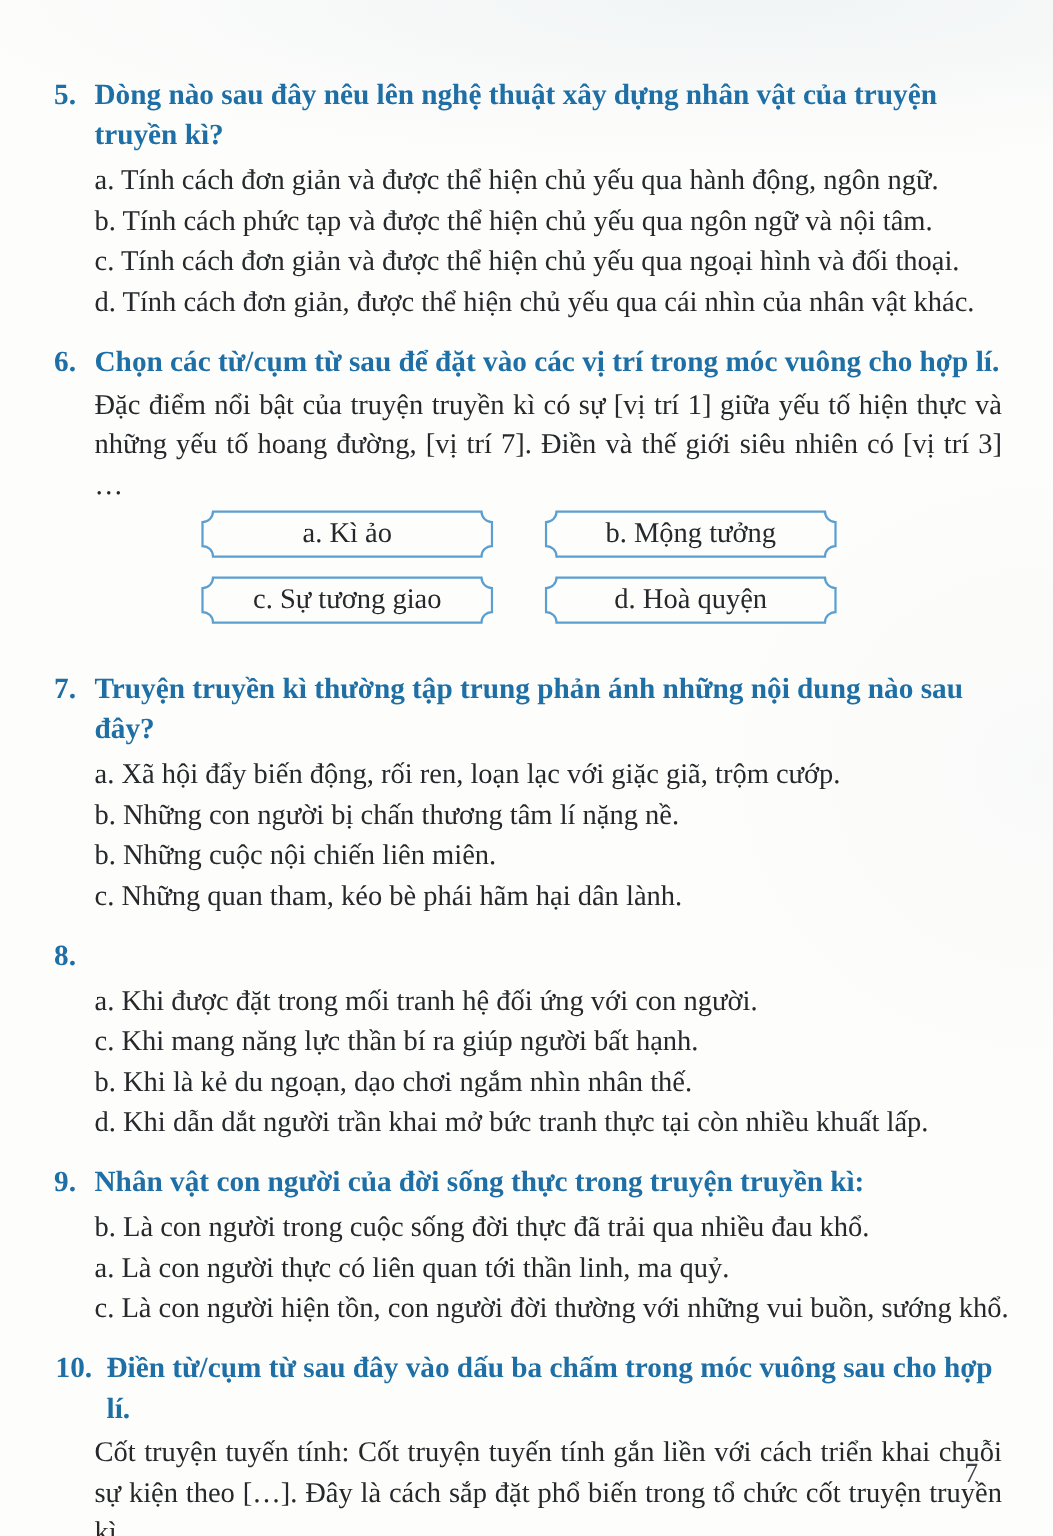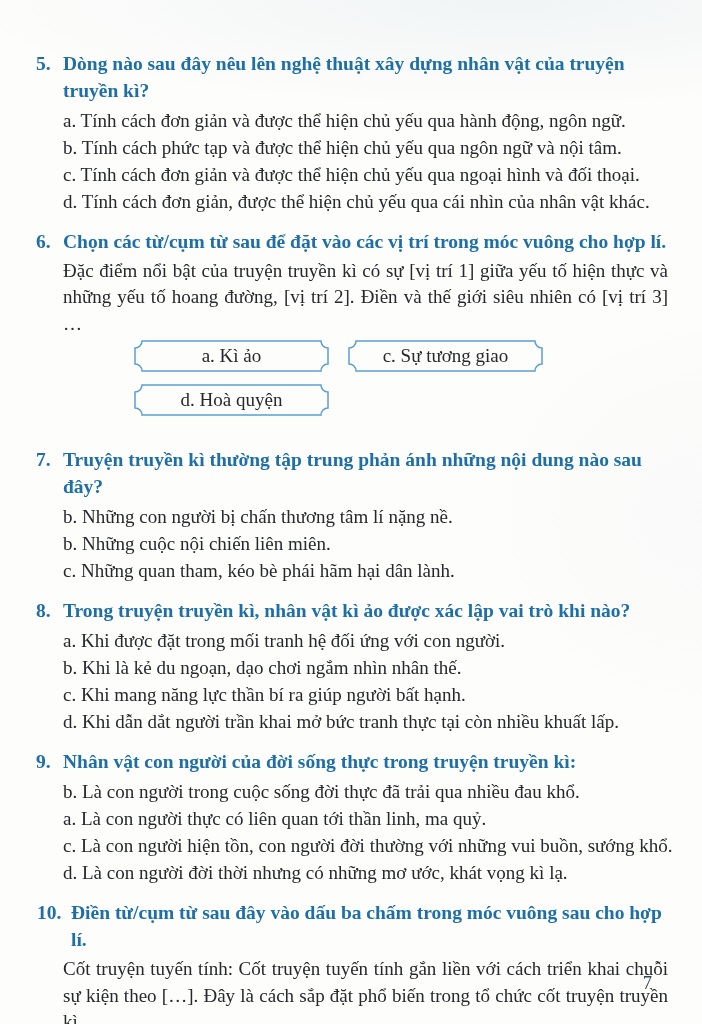--- a/index.html
+++ b/index.html
@@ -39,21 +39,21 @@
     margin: 0 34px 0 63px;
     font-size: 19px;
     line-height: 26.4px;
     text-align: justify;
   }
   .q-para .bd { font-weight: normal; }
   .choices {
     margin: 3px 0 30px 134px;
     display: grid;
     grid-template-columns: 195px 195px;
-    gap: 12px 19px;
+    gap: 12px 34px;
   }
   .choice { position: relative; width: 195px; height: 32px; }
   .choice svg { position: absolute; left: 0; top: 0; width: 195px; height: 32px; display: block; }
   .choice svg path { fill: #fdfdfc; stroke: #5b9fd0; stroke-width: 1.5; }
   .choice .label {
     position: relative;
     display: flex; align-items: center; justify-content: center;
     height: 100%;
     font-size: 19px;
     color: #26282c;
@@ -79,27 +79,33 @@
     <p class="option">b. Tính cách phức tạp và được thể hiện chủ yếu qua ngôn ngữ và nội tâm.</p>
     <p class="option">c. Tính cách đơn giản và được thể hiện chủ yếu qua ngoại hình và đối thoại.</p>
     <p class="option">d. Tính cách đơn giản, được thể hiện chủ yếu qua cái nhìn của nhân vật khác.</p>
   </section>
 
   <section class="question">
     <h2 class="q-heading">
       <span class="q-num">6.</span>
       <span class="q-text">Chọn các từ/cụm từ sau để đặt vào các vị trí trong móc vuông cho hợp lí.</span>
     </h2>
-    <p class="q-para"><span>Đặc điểm nổi bật của truyện truyền kì có sự </span><span class="bd">[vị trí 1]</span><span> giữa yếu tố hiện thực và những yếu tố hoang đường, </span><span class="bd">[vị trí 2]</span><span>. Điền và thế giới siêu nhiên có </span><span class="bd">[vị trí 3]</span><span> …</span></p>
+    <p class="q-para"><span>Đặc điểm nổi bật của truyện truyền kì có sự </span><span class="bd">[vị trí 1]</span><span> giữa yếu tố hiện thực và những yếu tố hoang đường, </span><span class="bd">[vị trí 7]</span><span>. Điền và thế giới siêu nhiên có </span><span class="bd">[vị trí 3]</span><span> …</span></p>
     <div class="choices">
       <div class="choice">
         <svg viewBox="0 0 195 32" preserveAspectRatio="none">
             <path d="M 8 1 H 187 A 7 7 0 0 0 194 8 V 24 A 7 7 0 0 0 187 31 H 8 A 7 7 0 0 0 1 24 V 8 A 7 7 0 0 0 8 1 Z"></path>
           </svg>
         <span class="label">a. Kì ảo</span>
+      </div>
+      <div class="choice">
+        <svg viewBox="0 0 195 32" preserveAspectRatio="none">
+            <path d="M 8 1 H 187 A 7 7 0 0 0 194 8 V 24 A 7 7 0 0 0 187 31 H 8 A 7 7 0 0 0 1 24 V 8 A 7 7 0 0 0 8 1 Z"></path>
+          </svg>
+        <span class="label">b. Mộng tưởng</span>
       </div>
       <div class="choice">
         <svg viewBox="0 0 195 32" preserveAspectRatio="none">
             <path d="M 8 1 H 187 A 7 7 0 0 0 194 8 V 24 A 7 7 0 0 0 187 31 H 8 A 7 7 0 0 0 1 24 V 8 A 7 7 0 0 0 8 1 Z"></path>
           </svg>
         <span class="label">c. Sự tương giao</span>
       </div>
       <div class="choice">
         <svg viewBox="0 0 195 32" preserveAspectRatio="none">
             <path d="M 8 1 H 187 A 7 7 0 0 0 194 8 V 24 A 7 7 0 0 0 187 31 H 8 A 7 7 0 0 0 1 24 V 8 A 7 7 0 0 0 8 1 Z"></path>
@@ -107,45 +113,44 @@
         <span class="label">d. Hoà quyện</span>
       </div>
     </div>
   </section>
 
   <section class="question">
     <h2 class="q-heading">
       <span class="q-num">7.</span>
       <span class="q-text">Truyện truyền kì thường tập trung phản ánh những nội dung nào sau đây?</span>
     </h2>
+    <p class="option">a. Xã hội đẩy biến động, rối ren, loạn lạc với giặc giã, trộm cướp.</p>
     <p class="option">b. Những con người bị chấn thương tâm lí nặng nề.</p>
     <p class="option">b. Những cuộc nội chiến liên miên.</p>
     <p class="option">c. Những quan tham, kéo bè phái hãm hại dân lành.</p>
   </section>
 
   <section class="question">
     <h2 class="q-heading">
       <span class="q-num">8.</span>
-      <span class="q-text">Trong truyện truyền kì, nhân vật kì ảo được xác lập vai trò khi nào?</span>
     </h2>
     <p class="option">a. Khi được đặt trong mối tranh hệ đối ứng với con người.</p>
+    <p class="option">c. Khi mang năng lực thần bí ra giúp người bất hạnh.</p>
     <p class="option">b. Khi là kẻ du ngoạn, dạo chơi ngắm nhìn nhân thế.</p>
-    <p class="option">c. Khi mang năng lực thần bí ra giúp người bất hạnh.</p>
     <p class="option">d. Khi dẫn dắt người trần khai mở bức tranh thực tại còn nhiều khuất lấp.</p>
   </section>
 
   <section class="question">
     <h2 class="q-heading">
       <span class="q-num">9.</span>
       <span class="q-text">Nhân vật con người của đời sống thực trong truyện truyền kì:</span>
     </h2>
     <p class="option">b. Là con người trong cuộc sống đời thực đã trải qua nhiều đau khổ.</p>
     <p class="option">a. Là con người thực có liên quan tới thần linh, ma quỷ.</p>
     <p class="option">c. Là con người hiện tồn, con người đời thường với những vui buồn, sướng khổ.</p>
-    <p class="option">d. Là con người đời thời nhưng có những mơ ước, khát vọng kì lạ.</p>
   </section>
 
   <section class="question">
     <h2 class="q-heading num-wide">
       <span class="q-num">10.</span>
       <span class="q-text">Điền từ/cụm từ sau đây vào dấu ba chấm trong móc vuông sau cho hợp lí.</span>
     </h2>
     <p class="q-para">Cốt truyện tuyến tính: Cốt truyện tuyến tính gắn liền với cách triển khai chuỗi sự kiện theo […]. Đây là cách sắp đặt phổ biến trong tổ chức cốt truyện truyền kì.</p>
   </section>
 

